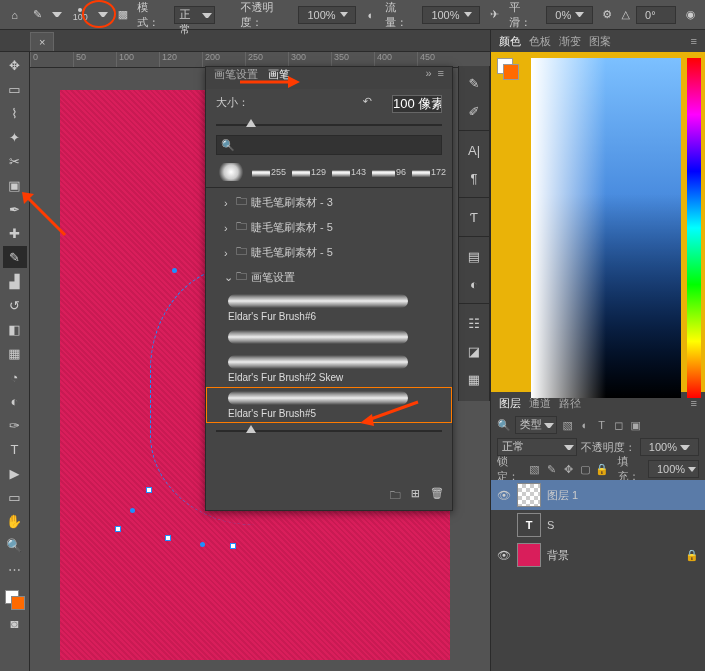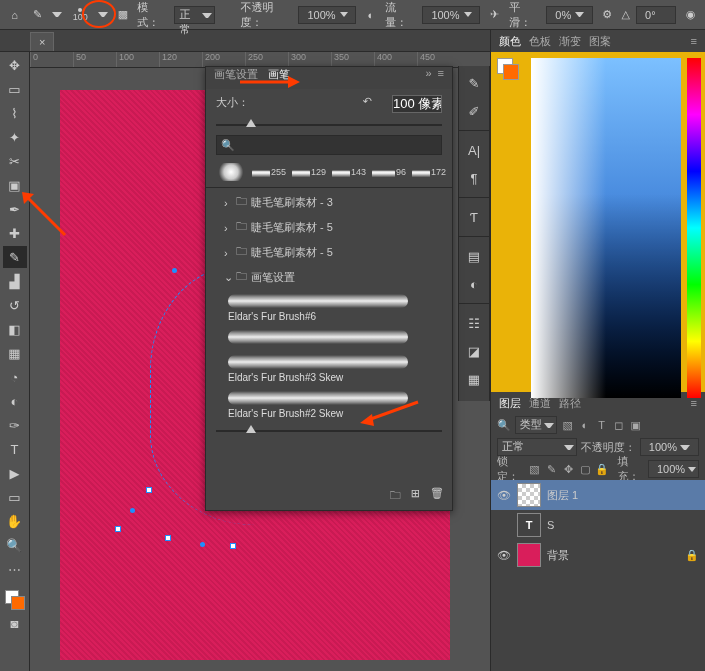--- a/index.html
+++ b/index.html
@@ -251,25 +251,25 @@
     </div>
   <div class="brush-item">
       <div class="stroke"></div>
       <div class="nm">Eldar's Fur Brush#6</div>
     </div>
   <div class="brush-item">
       <div class="stroke"></div>
     </div>
   <div class="brush-item">
       <div class="stroke"></div>
-      <div class="nm">Eldar's Fur Brush#3 Skew</div>
-    </div>
-  <div class="brush-item">
+      <div class="nm">Eldar's Fur Brush#2 Skew</div>
+    </div>
+  <div class="brush-item sel-item">
       <div class="stroke"></div>
-      <div class="nm">Eldar's Fur Brush#2 Skew</div>
+      <div class="nm">Eldar's Fur Brush#5</div>
     </div>
   <div class="slider" style="margin-top:2px">
       <div class="tri" style="left:30px"></div>
     </div>
   <div class="bp-foot">
     <span>🗀</span>
     <span>⊞</span>
     <span>🗑</span>
   </div>
 </div>

